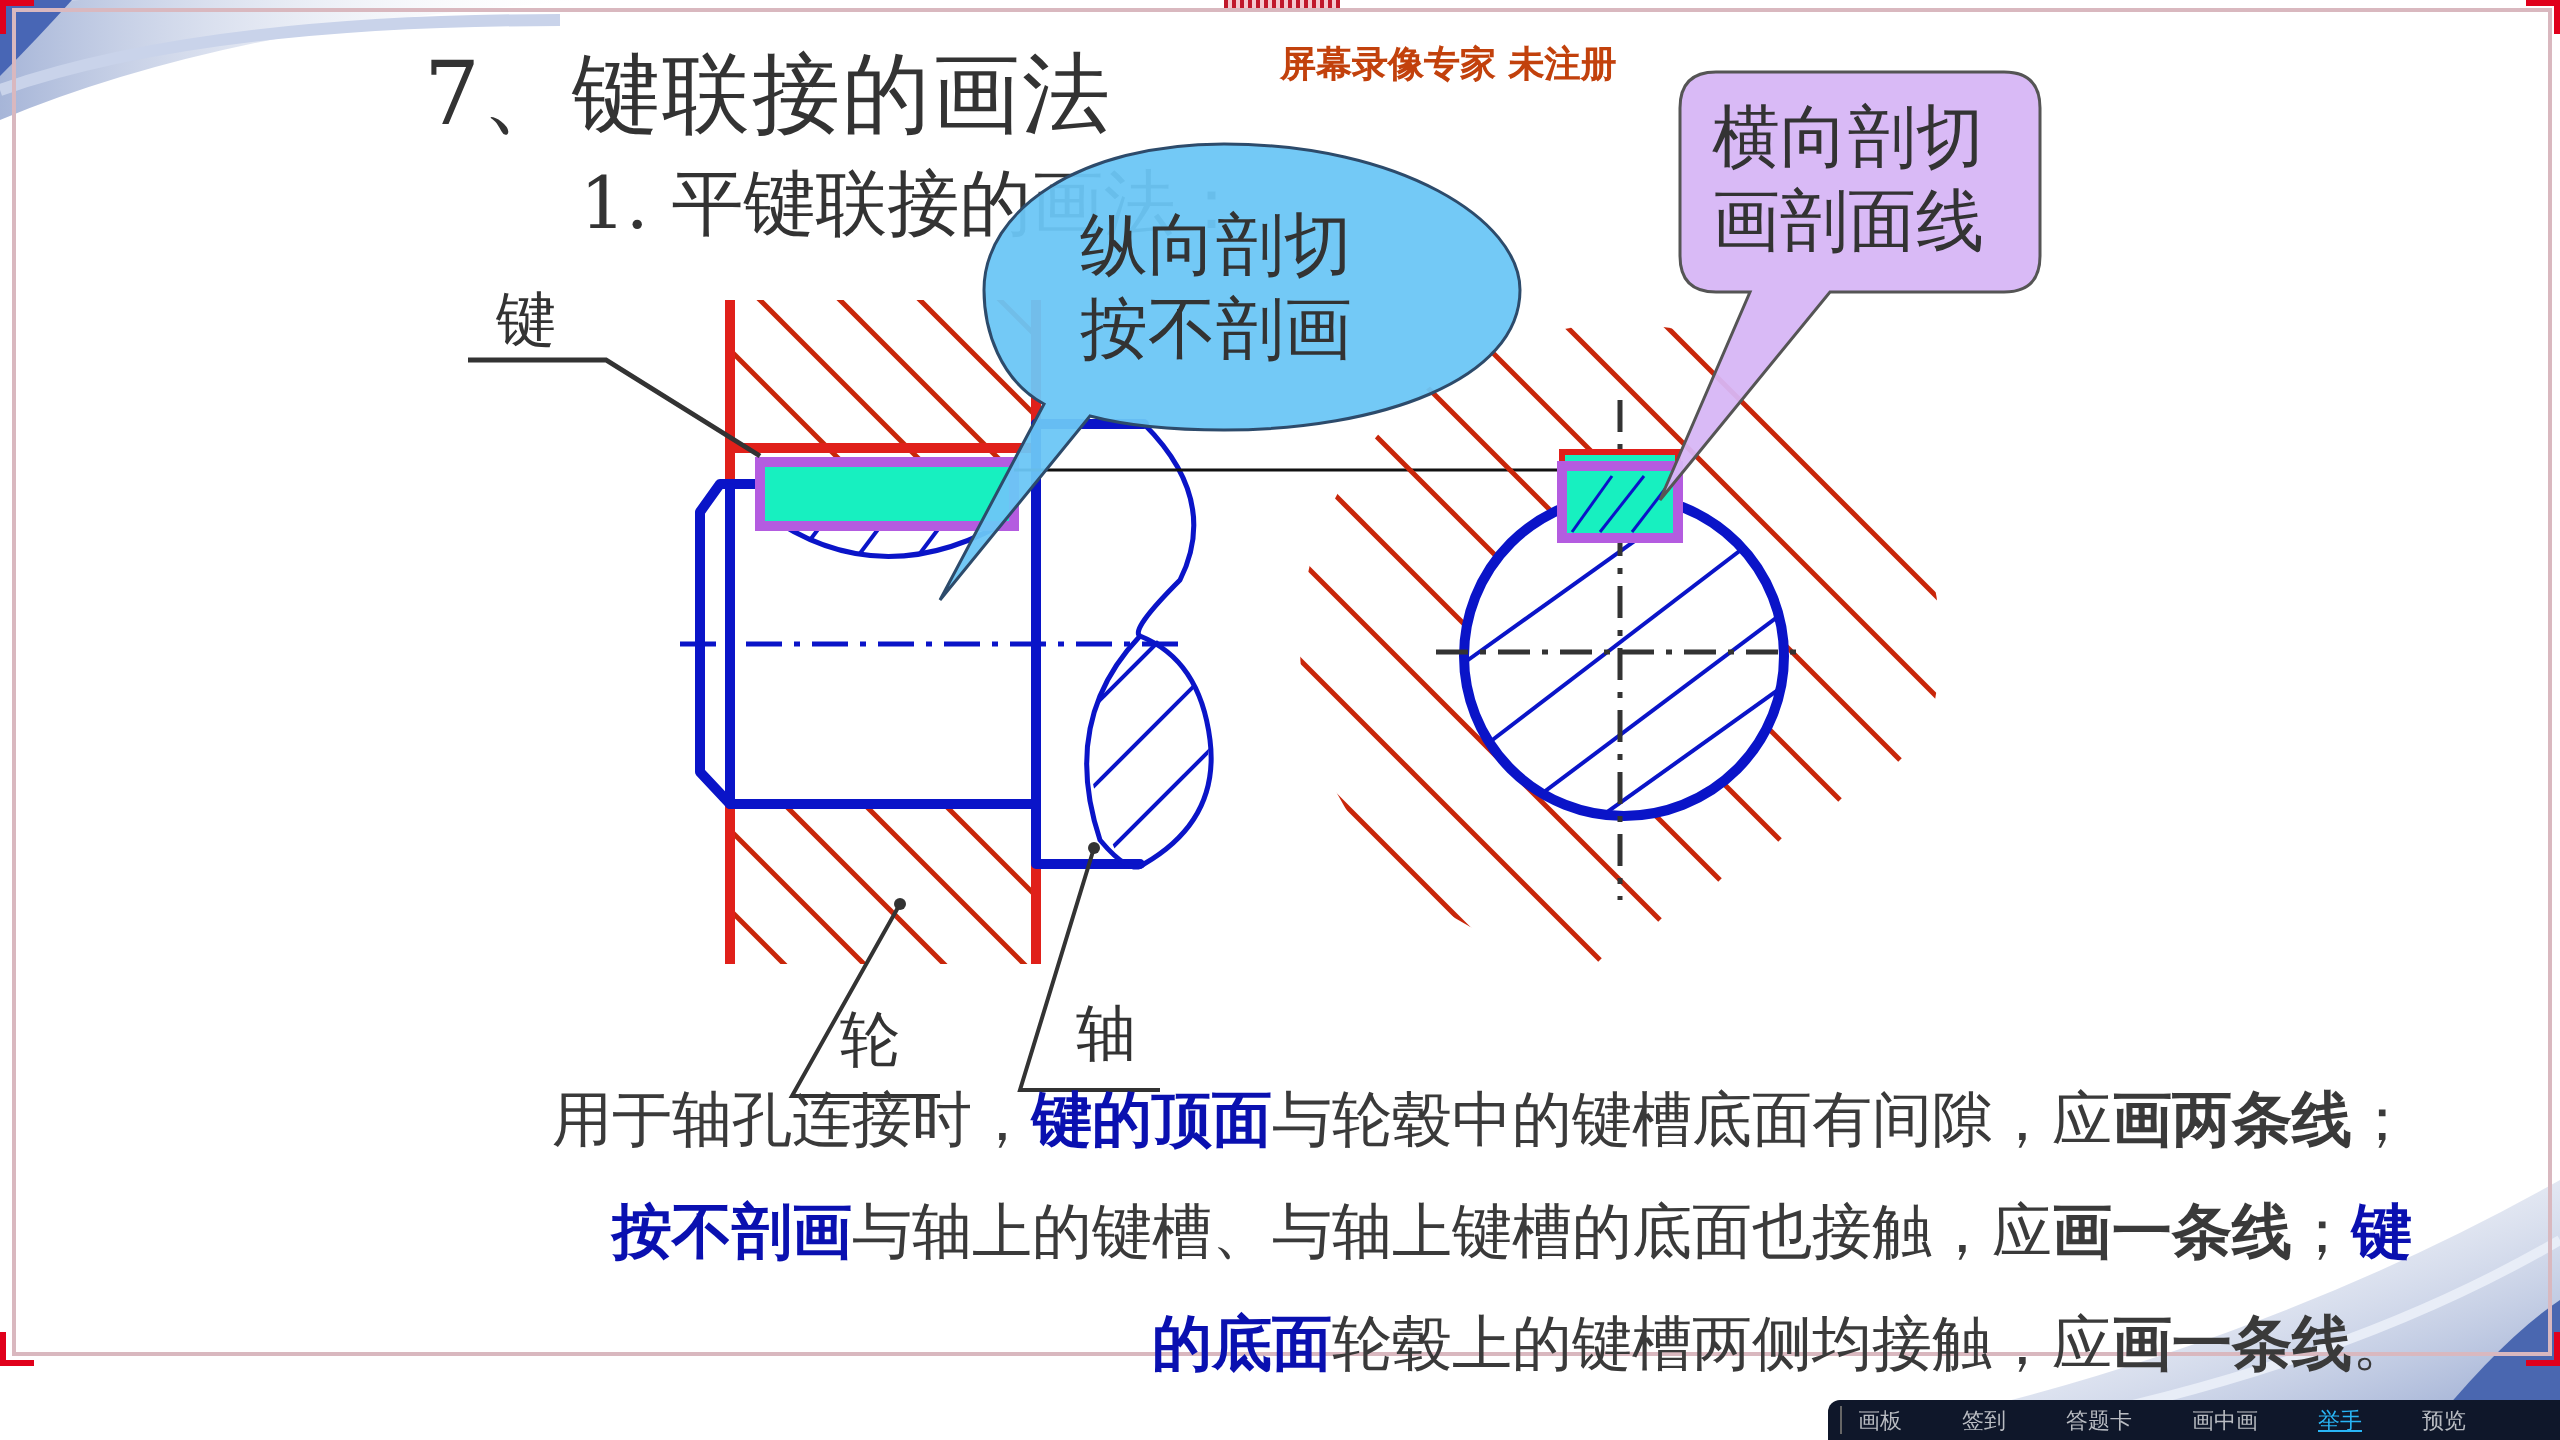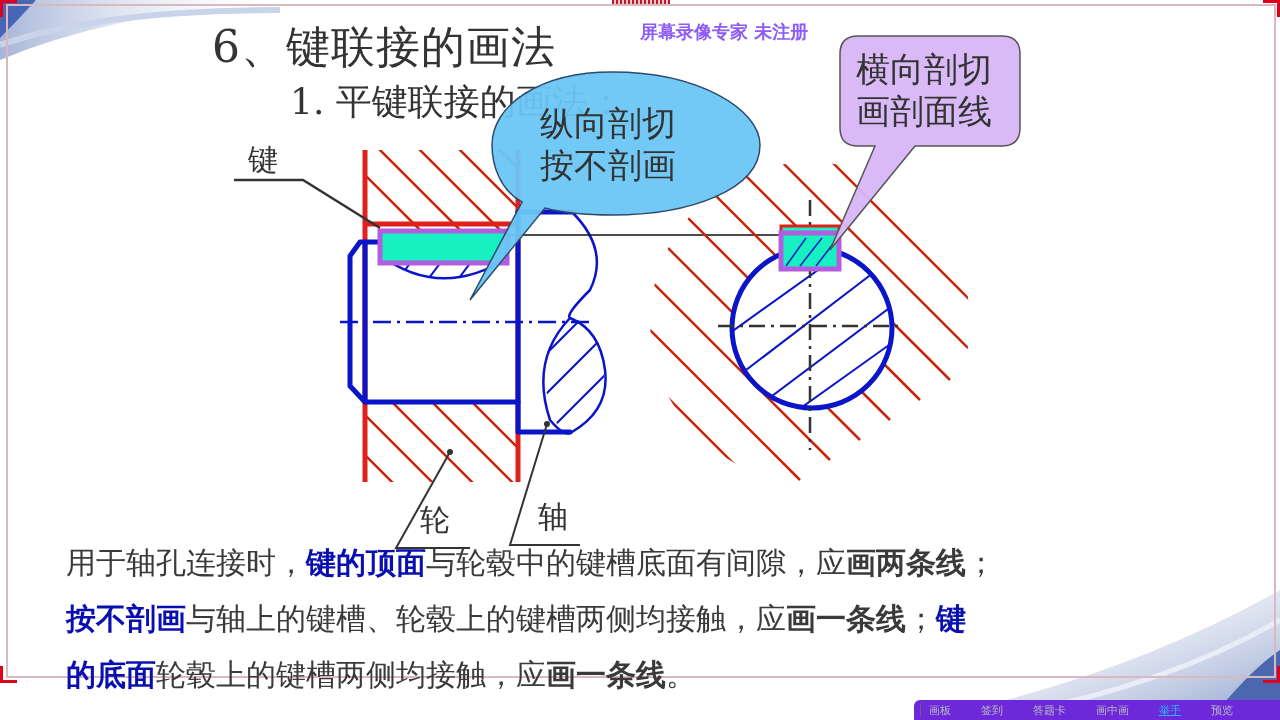--- a/index.html
+++ b/index.html
@@ -9,28 +9,28 @@
   .deco-br { position:absolute; right:0; bottom:0; width:420px; height:140px; }
   .frame { position:absolute; left:6px; top:4px; width:1270px; height:674px; border:2px solid #d9b8bf; box-sizing:border-box; pointer-events:none; }
   .corner { position:absolute; width:14px; height:14px; border-color:#e0001b; border-style:solid; border-width:0; }
   .c-tl { left:0; top:0; border-left-width:3px; border-top-width:3px; }
   .c-tr { right:0; top:0; border-right-width:3px; border-top-width:3px; }
   .c-bl { left:0; top:666px; border-left-width:3px; border-bottom-width:3px; }
   .c-br { right:0; top:666px; border-right-width:3px; border-bottom-width:3px; }
   .top-handle { position:absolute; left:612px; top:0; width:58px; height:4px; background:repeating-linear-gradient(90deg,#c0182b 0 2px,#f4c8cf 2px 4px); }
   .title { position:absolute; left:212px; top:18px; font-family:"DejaVu Serif", serif; font-size:44px; color:#333; letter-spacing:1px; white-space:nowrap; }
   .subtitle { position:absolute; left:290px; top:78px; font-family:"DejaVu Serif", serif; font-size:36px; color:#333; white-space:nowrap; }
-  .watermark { position:absolute; left:640px; top:20px; font-family:"DejaVu Serif", serif; font-size:18px; font-weight:bold; color:#8b5cf6; white-space:nowrap; }
+  .watermark { position:absolute; left:640px; top:20px; font-family:"DejaVu Serif", serif; font-size:18px; font-weight:bold; color:#c2410c; white-space:nowrap; }
   .drawing { position:absolute; left:0; top:0; width:1280px; height:720px; }
   .lbl { position:absolute; font-family:"DejaVu Serif", serif; font-size:30px; color:#333; white-space:nowrap; }
   .bubble-text { position:absolute; font-family:"DejaVu Serif", serif; font-size:34px; color:#333; line-height:42px; white-space:nowrap; }
-  .body-text { position:absolute; left:66px; width:1140px; font-family:Liberation Sans, sans-serif; font-size:30px; color:#3a3a3a; line-height:56px; top:535px; }
+  .body-text { position:absolute; left:66px; width:1140px; font-family:Liberation Mono, monospace; font-size:30px; color:#3a3a3a; line-height:56px; top:535px;text-align:right; }
   .body-text .em { color:#0a10b0; font-weight:bold; }
   .body-text .bold { font-weight:bold; }
-  .toolbar { position:absolute; left:914px; top:700px; width:366px; height:20px; background:#6d28d9; border-radius:6px 0 0 0; display:flex; align-items:center; }
+  .toolbar { position:absolute; left:914px; top:700px; width:366px; height:20px; background:#0f172a; border-radius:6px 0 0 0; display:flex; align-items:center; }
   .toolbar .sep { width:1px; height:14px; background:#666; margin:0 8px 0 6px; }
   .toolbar .item { font-size:11px; color:#b9bcc2; margin-right:30px; white-space:nowrap; }
   .toolbar .item.active { color:#29b6f6;text-decoration:underline; }
 </style>
 </head>
 <body>
 
 <div class="slide">
 
   <svg class="deco-tl" viewBox="0 0 320 90">
@@ -56,21 +56,21 @@
     <path d="M350 140 Q 390 90 420 70 L 420 140 Z" fill="#4a67b0"></path>
   </svg>
 
   <div class="frame"></div>
   <div class="top-handle"></div>
   <div class="corner c-tl"></div>
   <div class="corner c-tr"></div>
   <div class="corner c-bl"></div>
   <div class="corner c-br"></div>
 
-  <div class="title">6、键联接的画法</div>
+  <div class="title">7、键联接的画法</div>
   <div class="subtitle">1. 平键联接的画法：</div>
   <div class="watermark">屏幕录像专家  未注册</div>
 
   <svg class="drawing" viewBox="0 0 1280 720">
     <defs>
       <clipPath id="hubTop">
           <rect x="365" y="150" width="153" height="80"></rect>
         </clipPath>
       <clipPath id="hubBot">
           <rect x="365" y="402" width="153" height="80"></rect>
@@ -182,21 +182,21 @@
     <div>横向剖切</div>
     <div>画剖面线</div>
   </div>
   <div class="bubble-text" style="left:540px;top:102px;">
     <div>纵向剖切</div>
     <div>按不剖画</div>
   </div>
 
   <div class="body-text">
     <span>用于轴孔连接时，</span><span class="em">键的顶面</span><span>与轮毂中的键槽底面有间隙，应</span><span class="bold">画两条线</span><span>；</span><br>
-    <span class="em">按不剖画</span><span>与轴上的键槽、轮毂上的键槽两侧均接触，应</span><span class="bold">画一条线</span><span>；</span><span class="em">键</span><br>
+    <span class="em">按不剖画</span><span>与轴上的键槽、与轴上键槽的底面也接触，应</span><span class="bold">画一条线</span><span>；</span><span class="em">键</span><br>
     <span class="em">的底面</span><span>轮毂上的键槽两侧均接触，应</span><span class="bold">画一条线</span><span>。</span>
   </div>
 
   <div class="toolbar">
     <div class="sep"></div>
     <div class="item">画板</div>
     <div class="item">签到</div>
     <div class="item">答题卡</div>
     <div class="item">画中画</div>
     <div class="item active">举手</div>

